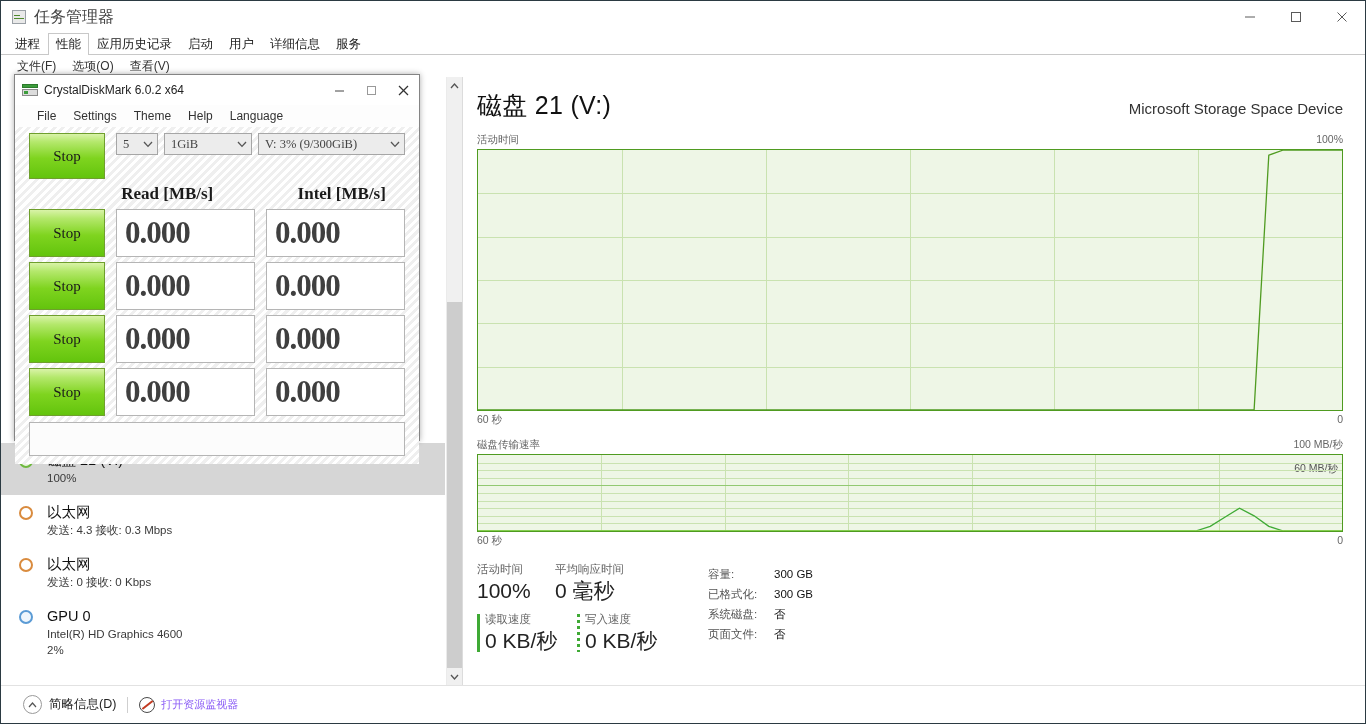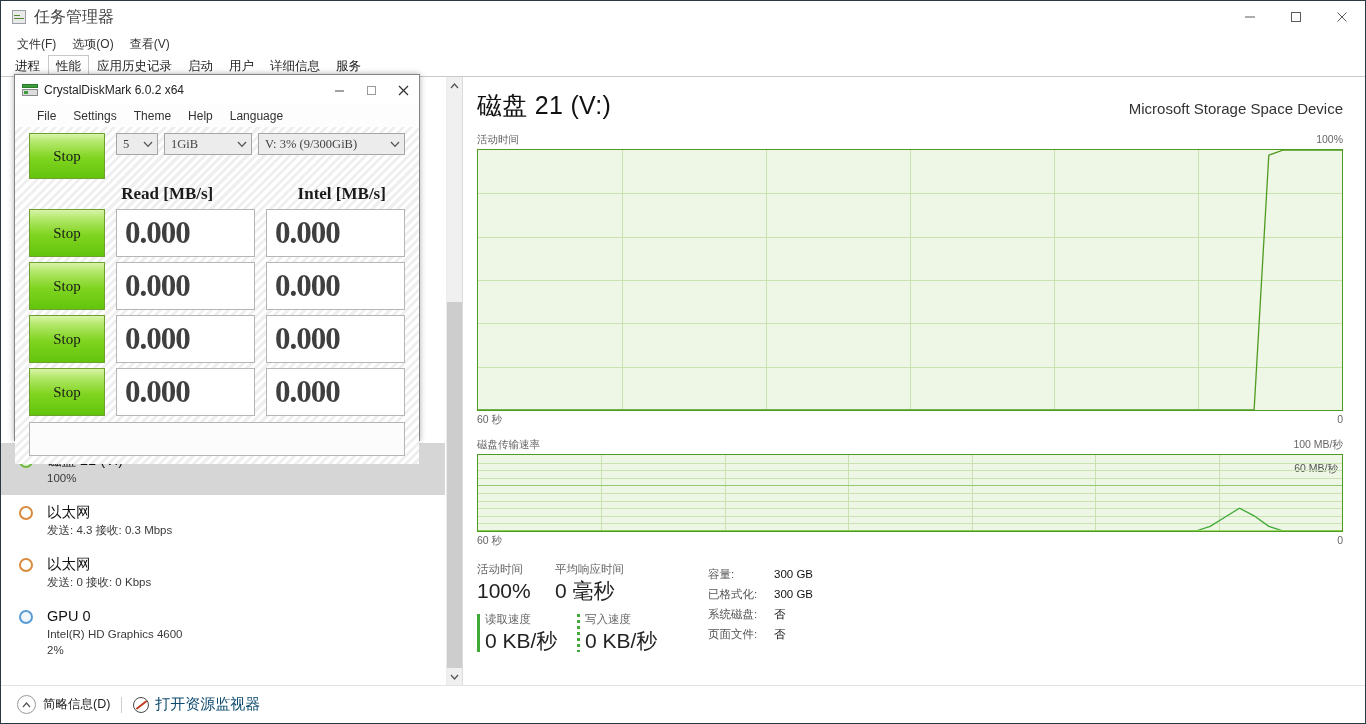--- a/index.html
+++ b/index.html
@@ -129,37 +129,37 @@
     background-size:3px 6px;
   }
   #stats-right{ margin-left:16px; padding-top:2px; }
   .kv{ display:flex; font-size:11.5px; line-height:20px; }
   .kv .k{ width:66px; color:#555; }
   .kv .v{ color:#111; }
 
   
   #tm-status{
     flex:0 0 38px; height:38px; display:flex; align-items:center;
-    border-top:1px solid #e2e2e2; padding-left:16px;
+    border-top:1px solid #e2e2e2; padding-left:22px;
   }
   #chev-btn{
     width:19px;height:19px;border-radius:50%;border:1px solid #9a9a9a;
     display:flex;align-items:center;justify-content:center;color:#555;font-size:8px;margin-right:7px;
   }
   #status-less{ font-size:12.5px;color:#222; }
   #status-div{ width:1px;height:16px;background:#cfcfcf;margin:0 11px; }
   #resmon-icon{
     width:16px;height:16px;border-radius:50%;border:1.6px solid #4a4a4a;position:relative;margin-right:6px;
     background:#fff;
   }
   #resmon-icon:after{
     content:"";position:absolute;left:1px;top:6px;width:13px;height:2px;background:#c23b22;
     transform:rotate(-38deg);
   }
-  #status-resmon{ font-size:15px;color:#0c4a6e;font-family:Liberation Mono, monospace; }
+  #status-resmon{ font-size:11px;color:#8b5cf6;font-family:Liberation Mono, monospace; }
 
   
   #cdm{
     position:absolute; left:14px; top:74px; width:406px; height:367px;
     background:#fdfdfd; border:1px solid #848484;
     box-shadow:0 0 6px rgba(0,0,0,.32);
     display:flex; flex-direction:column; z-index:20;
   }
   #cdm-title{
     height:30px;flex:0 0 30px;display:flex;align-items:center;background:#fff;position:relative;
@@ -243,34 +243,34 @@
       </div>
       <div class="tm-cap">
         <svg width="12" height="12" viewBox="0 0 12 12">
             <line x1="1.5" y1="1.5" x2="10.5" y2="10.5" stroke="#5a5a5a" stroke-width="1"></line>
             <line x1="10.5" y1="1.5" x2="1.5" y2="10.5" stroke="#5a5a5a" stroke-width="1"></line>
           </svg>
       </div>
     </div>
   </div>
 
-  <div id="tm-menubar">
-    <span class="mi">文件(F)</span>
-    <span class="mi">选项(O)</span>
-    <span class="mi">查看(V)</span>
-  </div>
-
   <div id="tm-tabs">
     <span class="tab">进程</span>
     <span class="tab active">性能</span>
     <span class="tab">应用历史记录</span>
     <span class="tab">启动</span>
     <span class="tab">用户</span>
     <span class="tab">详细信息</span>
     <span class="tab">服务</span>
+  </div>
+
+  <div id="tm-menubar">
+    <span class="mi">文件(F)</span>
+    <span class="mi">选项(O)</span>
+    <span class="mi">查看(V)</span>
   </div>
 
   <div id="tm-body">
 
     <div id="left-pane">
 
       <div class="res-list">
         <div class="res-item selected">
           <span class="res-dot" style="border:2px solid #6fb83f;background:#eaf6e0;"></span>
           <span class="res-txt">

